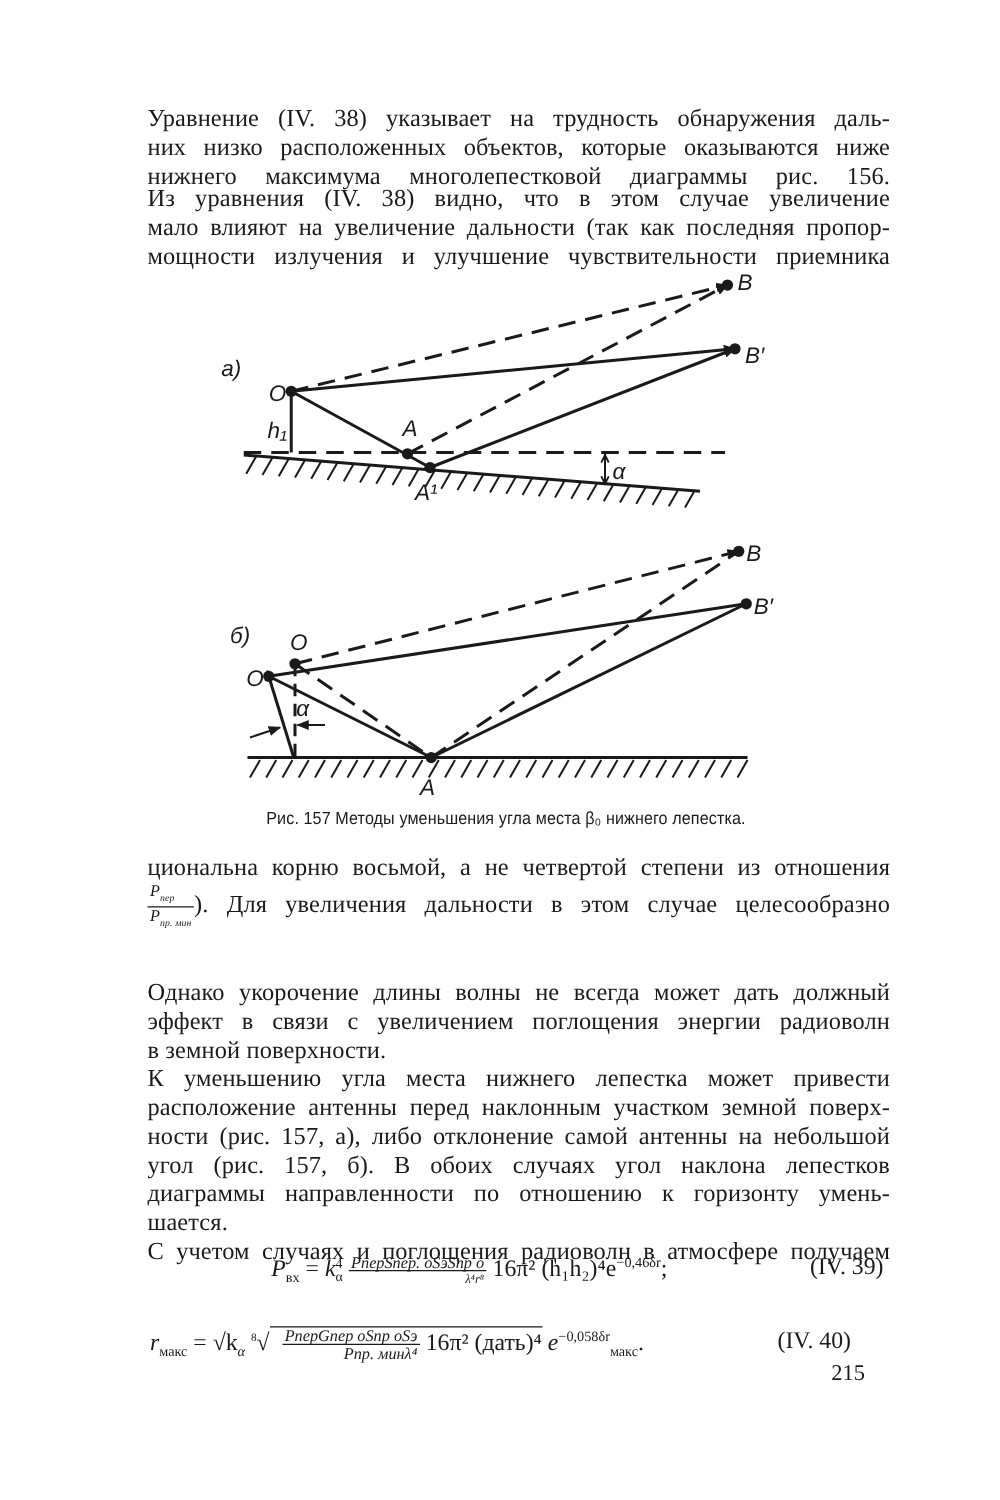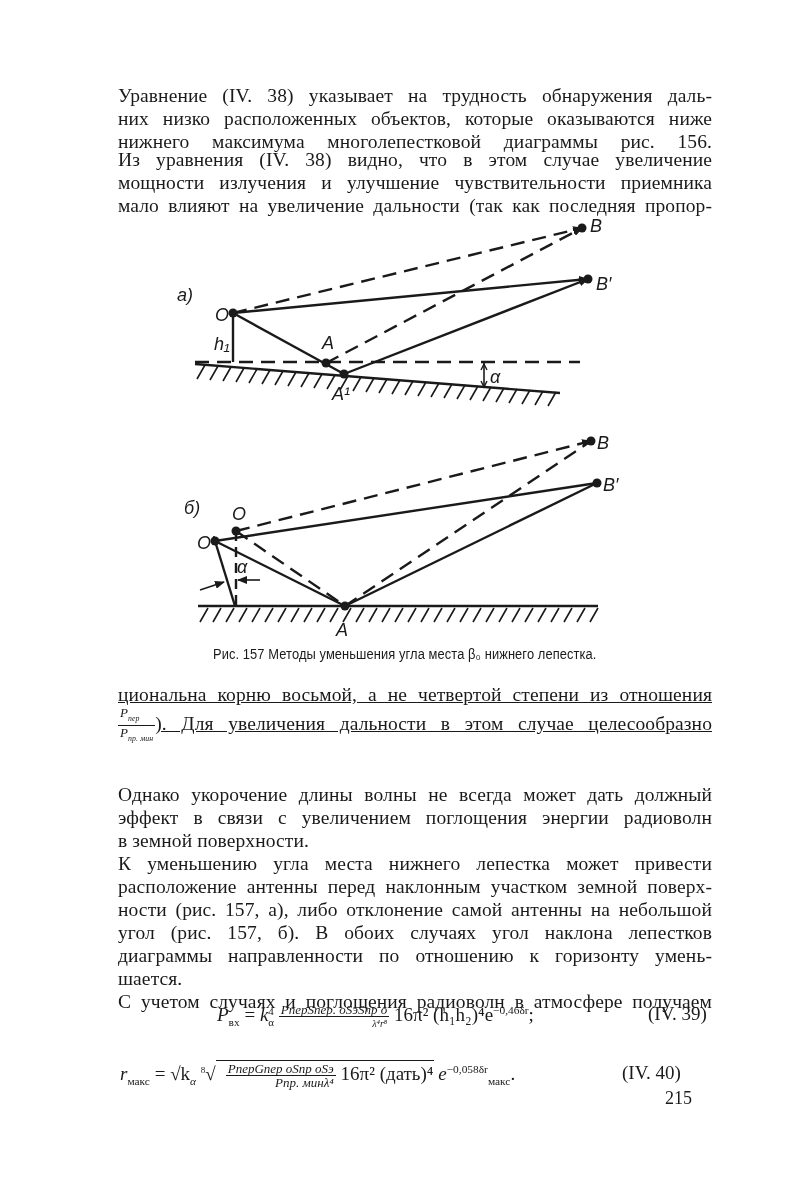--- a/index.html
+++ b/index.html
@@ -27,22 +27,22 @@
 <div class="page">
 
   <div class="para" style="top:84px;">
     <span class="line" style="text-indent:0;">Уравнение (IV. 38) указывает на трудность обнаружения даль-</span>
     <span class="line">них низко расположенных объектов, которые оказываются ниже</span>
     <span class="line">нижнего максимума многолепестковой диаграммы рис. 156.</span>
   </div>
 
   <div class="para" style="top:148px;">
     <span class="line" style="padding-left:0;">Из уравнения (IV. 38) видно, что в этом случае увеличение</span>
+    <span class="line">мало влияют на увеличение дальности (так как последняя пропор-</span>
     <span class="line">мощности излучения и улучшение чувствительности приемника</span>
-    <span class="line">мало влияют на увеличение дальности (так как последняя пропор-</span>
   </div>
 
   <svg class="fig" width="800" height="660" viewBox="0 0 800 660">
     <defs>
       <marker id="arr" markerWidth="10" markerHeight="8" refX="9" refY="4" orient="auto" markerUnits="userSpaceOnUse">
         <path d="M0,0 L10,4 L0,8 Z" fill="#1a1a1a"></path>
       </marker>
     </defs>
     <g stroke="#1a1a1a" fill="none" stroke-width="2.4">
 
@@ -127,21 +127,21 @@
       <text x="197" y="549">O′</text>
       <text x="237" y="573">α</text>
       <text x="336" y="636">A</text>
       <text x="597" y="449">B</text>
       <text x="603" y="491">B′</text>
     </g>
   </svg>
 
   <div class="caption">Рис. 157  Методы уменьшения угла места β₀ нижнего лепестка.</div>
 
-  <div class="para" style="top:683px;text-decoration:underline;">
+  <div class="para" style="top:683px;">
     <span class="line">циональна корню восьмой, а не четвертой степени из отношения</span>
     <span class="line" style="height:30px; line-height:30px;">
       <span class="frac it" style="font-size:13px;">
         <span class="num"><span>P</span><sub>пер</sub></span>
         <span class="den"><span>P</span><sub>пр. мин</sub></span>
       </span><span>). Для увеличения дальности в этом случае целесообразно</span>
     </span>
   </div>
 
   <div class="para" style="top:783px;">

